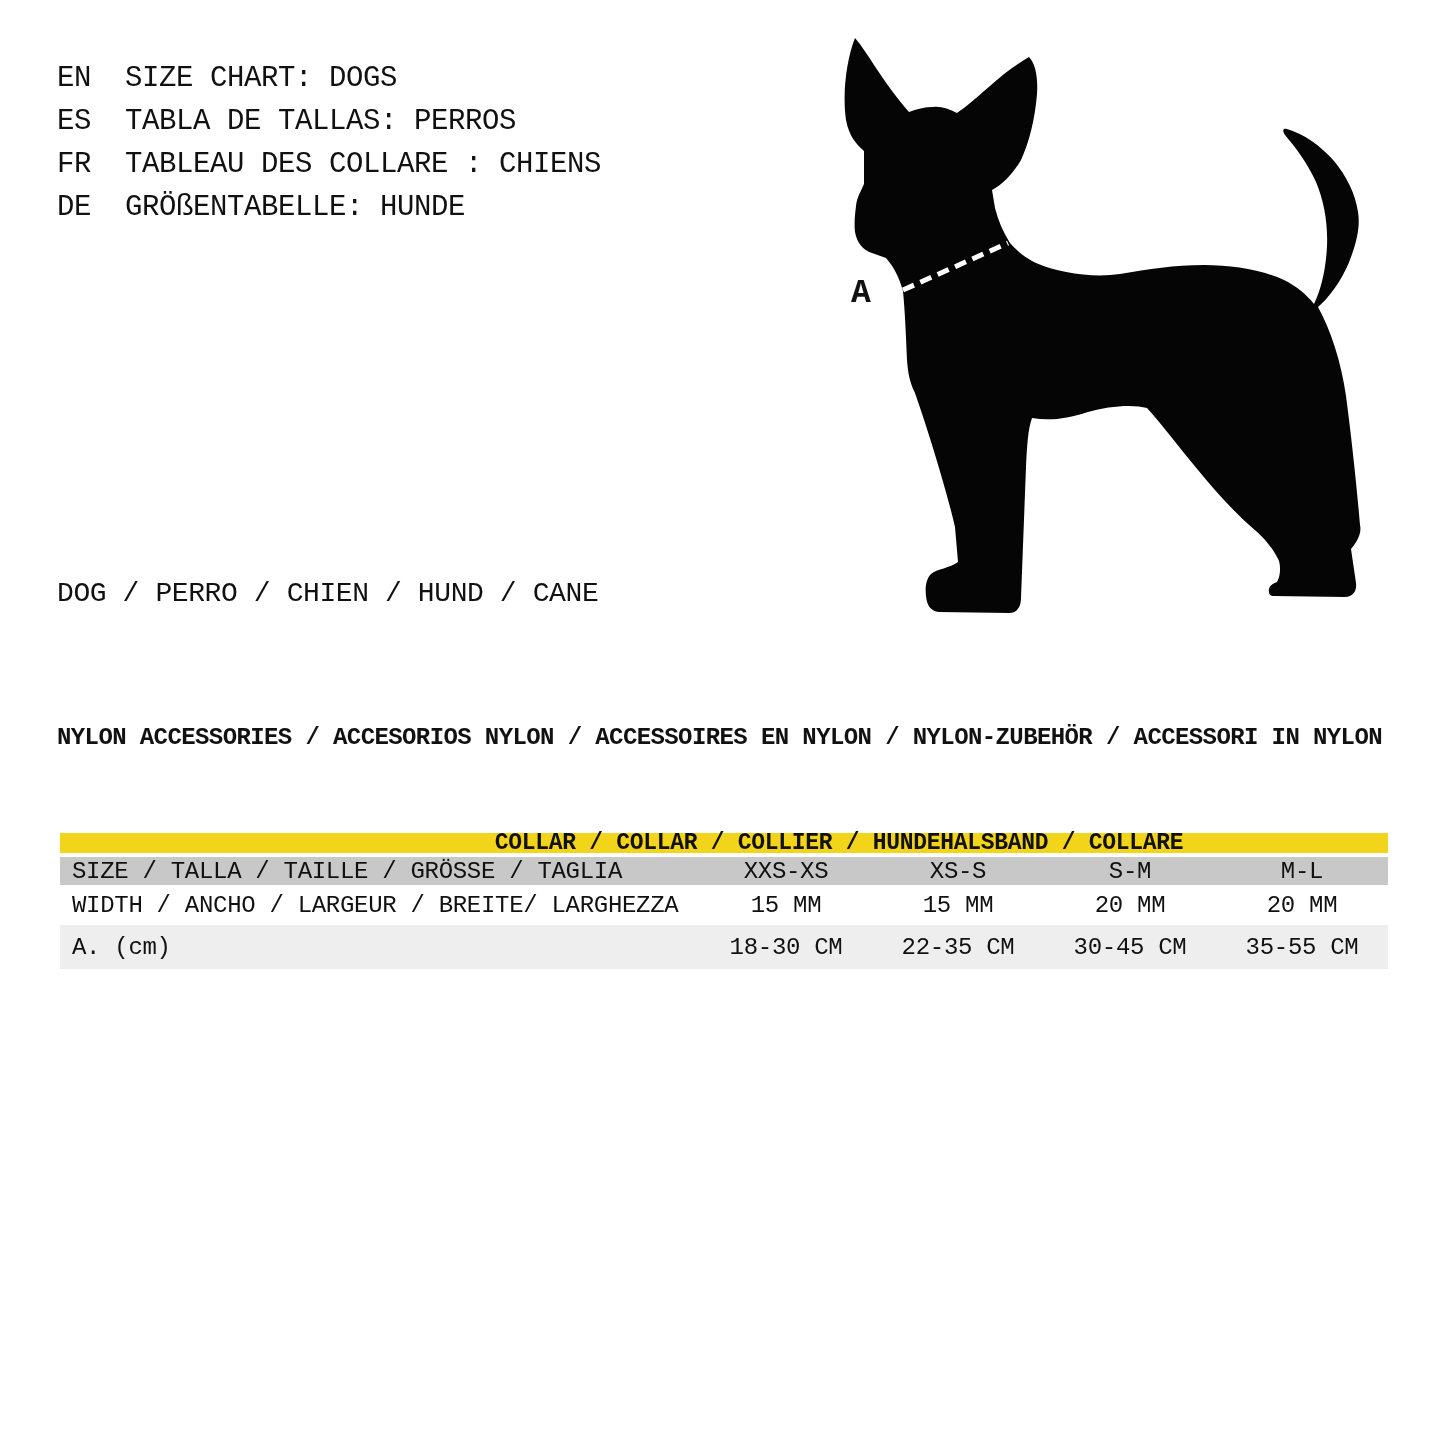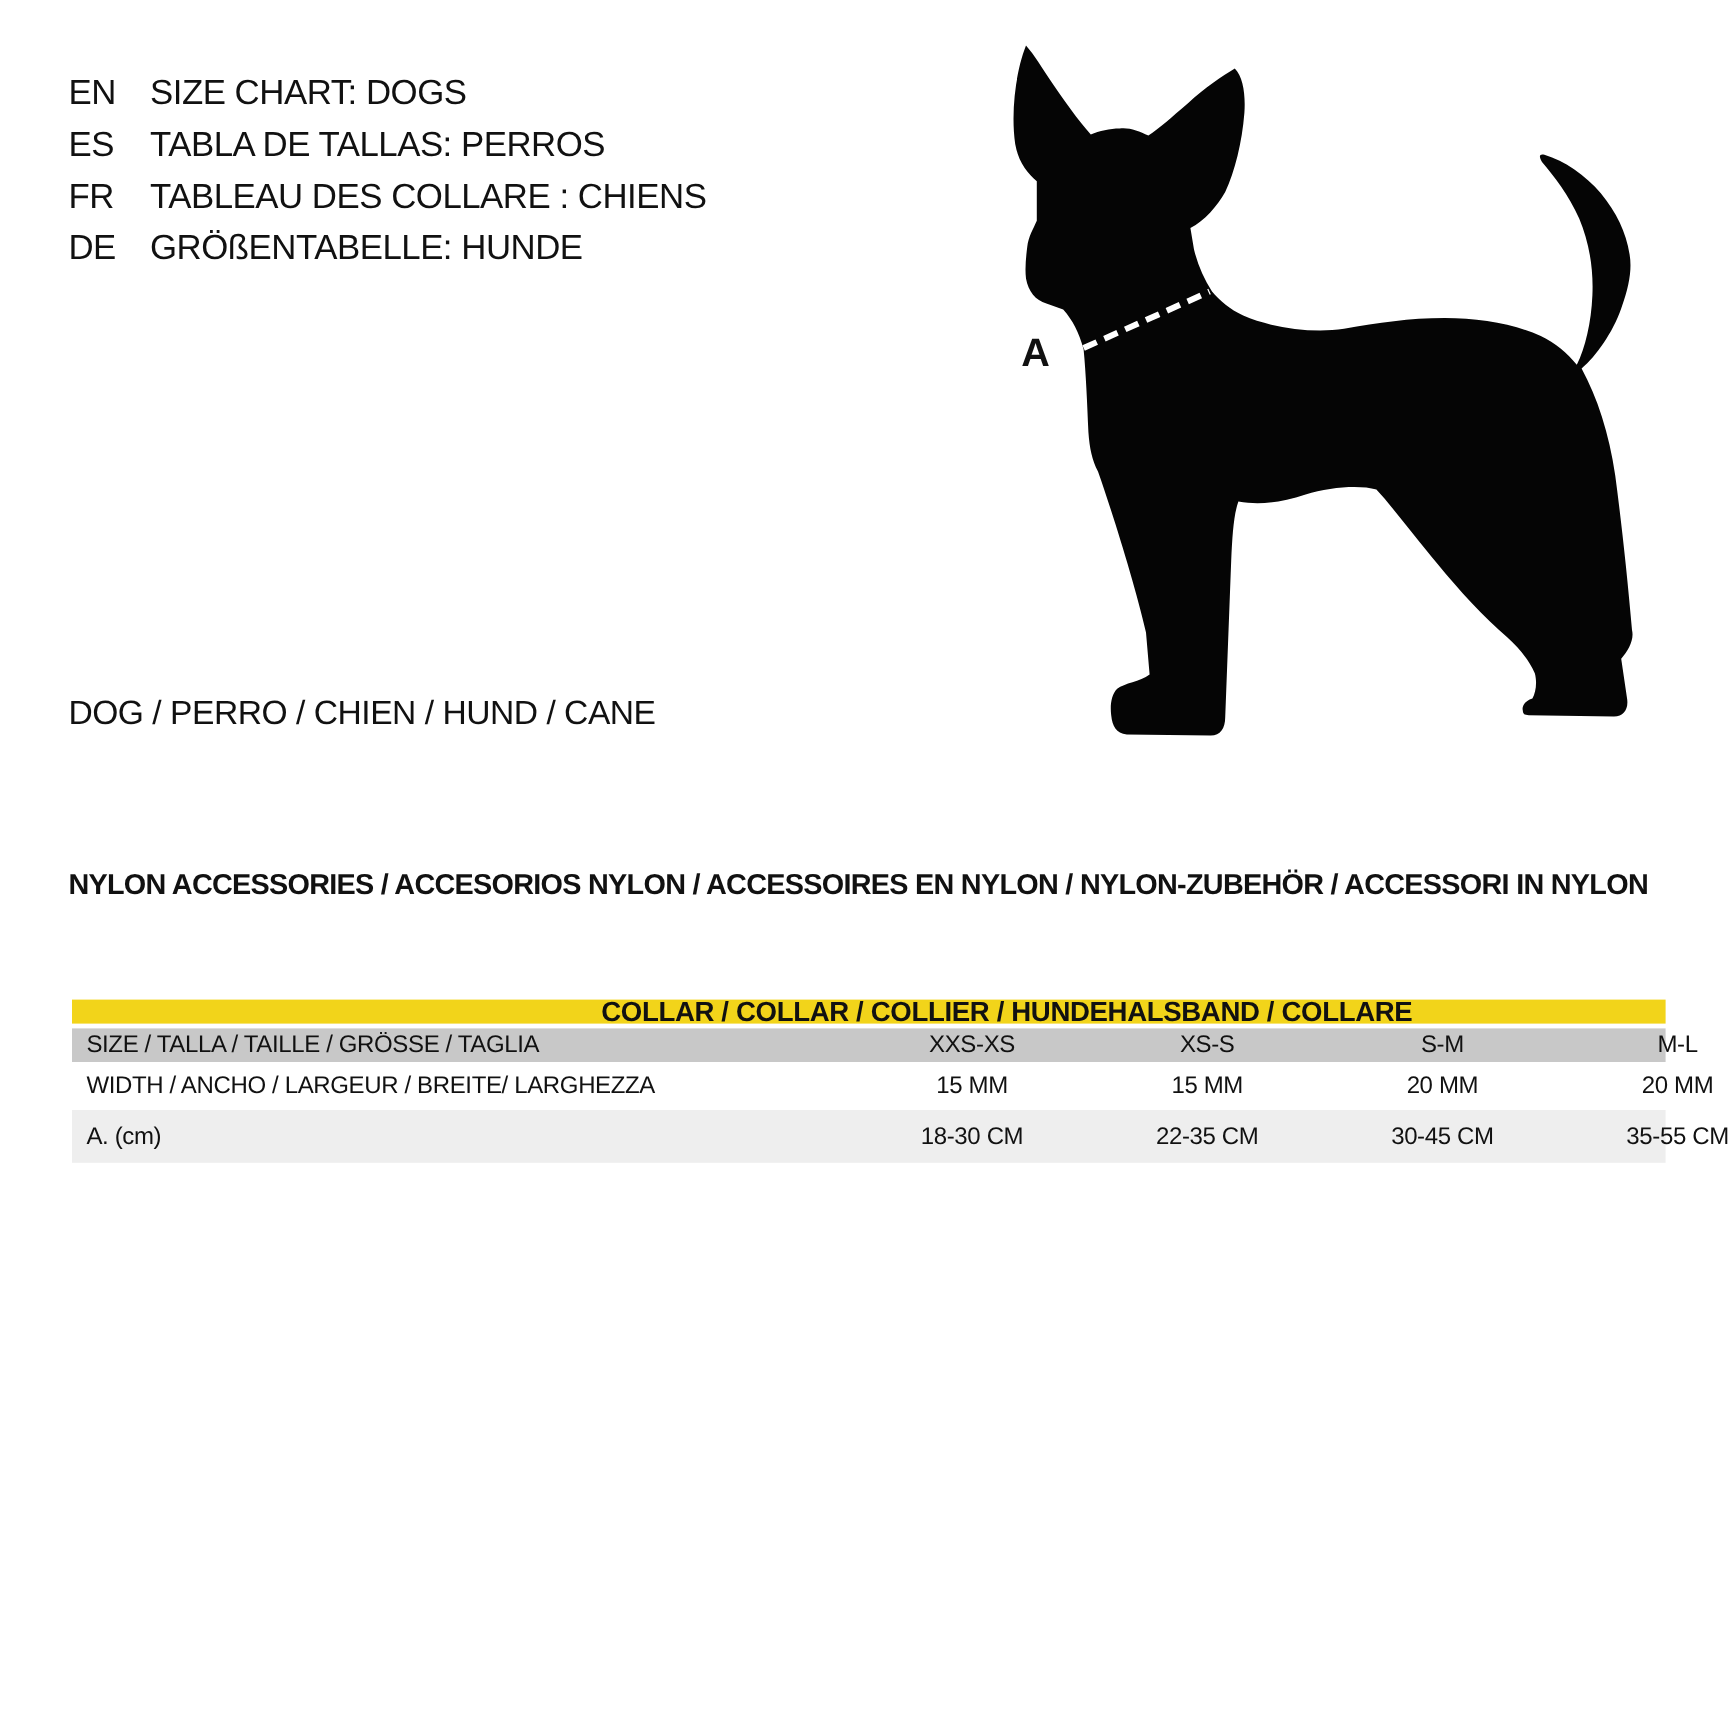--- a/index.html
+++ b/index.html
@@ -1,18 +1,18 @@
 <!DOCTYPE html>
 <html style="--header-bg: #F2D41A; --size-row-bg: #C8C8C8; --neck-row-bg: #EEEEEE; --text: #111111;"><head>
 <meta charset="utf-8">
 <style>
   html,body { margin:0; padding:0; background:#ffffff; }
   .canvas {
     position:relative; width:1445px; height:1445px; background:#ffffff;
-    font-family:Liberation Sans, sans-serif; color:#111111; overflow:hidden;
+    font-family:Liberation Mono, monospace; color:#111111; overflow:hidden;
   }
 
   
   .lang-block { position:absolute; left:57px; top:57px; }
   .lang-row { display:flex; align-items:center; height:43px; font-size:29px; letter-spacing:-0.4px; }
   .lang-code { width:68px; flex:0 0 68px; }
   .lang-label { white-space:nowrap; }
 
   
   .dog-figure { position:absolute; left:830px; top:25px; width:560px; height:600px; }
@@ -30,21 +30,21 @@
   
   .size-table { position:absolute; left:60px; top:833px; width:1328px; }
   .t-header {
     height:20px; margin-bottom:4px; background:var(--header-bg, #F2D41A);
     display:flex; align-items:center; justify-content:center;
     padding-left:230px; box-sizing:border-box;
     font-size:23px; font-weight:700; letter-spacing:-0.3px; white-space:nowrap;
   }
   .t-row {
     display:grid; grid-template-columns:640px 172px 172px 172px 172px;
-    align-items:center; font-size:20px; letter-spacing:-0.3px;gap:24px;
+    align-items:center; font-size:24px; letter-spacing:-0.3px;
   }
   .t-row .t-label { padding-left:12px; text-align:left; white-space:nowrap; }
   .t-row .t-cell { text-align:center; white-space:nowrap; }
   .row-size { height:28px; background:var(--size-row-bg, #C8C8C8); }
   .row-width { height:40px; background:#ffffff; }
   .row-neck { height:44px; background:var(--neck-row-bg, #EEEEEE); }
 </style>
 </head>
 <body>
 

